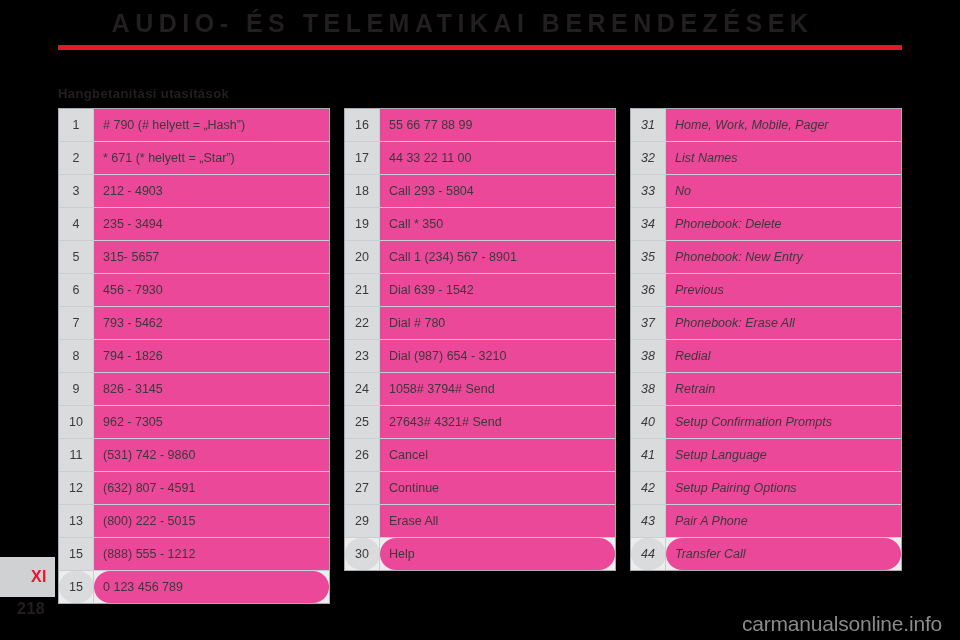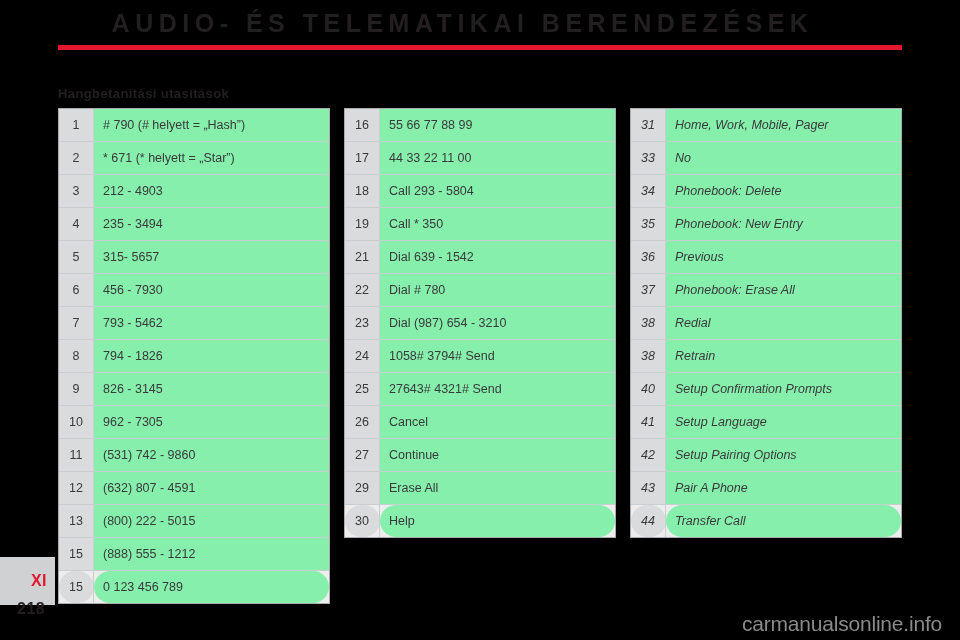--- a/index.html
+++ b/index.html
@@ -88,34 +88,34 @@
     overflow: hidden;
   }
   table.voice-table td.idx {
     width: 34px;
     background: #d9dbdd;
     text-align: center;
     padding: 0;
     color: #3a3a3c;
   }
   table.voice-table td.val {
-    background: #86efac;
+    background: #ec4899;
   }
   table.voice-table tr:first-child td { border-top: none; }
   table.voice-table tr:last-child td { border-bottom: none; border-radius: 16px; }
   table.voice-table td.idx { border-left: none; }
   table.voice-table td.val { border-right: none; }
 
   
   #chapter-tab {
     position: absolute;
     left: 0;
     top: 557px;
     width: 55px;
-    height: 48px;
+    height: 40px;
     background: #cfd1d3;
     color: #e3182f;
     font-family: "Liberation Sans", sans-serif;
     font-size: 16px;
     font-weight: bold;
     letter-spacing: 0.5px;
     display: flex;
     align-items: center;
     justify-content: flex-end;
     padding-right: 8px;
@@ -234,20 +234,24 @@
         </tr>
         <tr>
           <td class="idx">18</td>
           <td class="val">Call 293 - 5804</td>
         </tr>
         <tr>
           <td class="idx">19</td>
           <td class="val">Call * 350</td>
         </tr>
         <tr>
+          <td class="idx">20</td>
+          <td class="val">Call 1 (234) 567 - 8901</td>
+        </tr>
+        <tr>
           <td class="idx">21</td>
           <td class="val">Dial 639 - 1542</td>
         </tr>
         <tr>
           <td class="idx">22</td>
           <td class="val">Dial # 780</td>
         </tr>
         <tr>
           <td class="idx">23</td>
           <td class="val">Dial (987) 654 - 3210</td>
@@ -281,20 +285,24 @@
 </div>
 
 <div class="table-block" id="table-col-3">
   <table class="voice-table">
       <tbody>
         <tr>
           <td class="idx">31</td>
           <td class="val">Home, Work, Mobile, Pager</td>
         </tr>
         <tr>
+          <td class="idx">32</td>
+          <td class="val">List Names</td>
+        </tr>
+        <tr>
           <td class="idx">33</td>
           <td class="val">No</td>
         </tr>
         <tr>
           <td class="idx">34</td>
           <td class="val">Phonebook: Delete</td>
         </tr>
         <tr>
           <td class="idx">35</td>
           <td class="val">Phonebook: New Entry</td>

